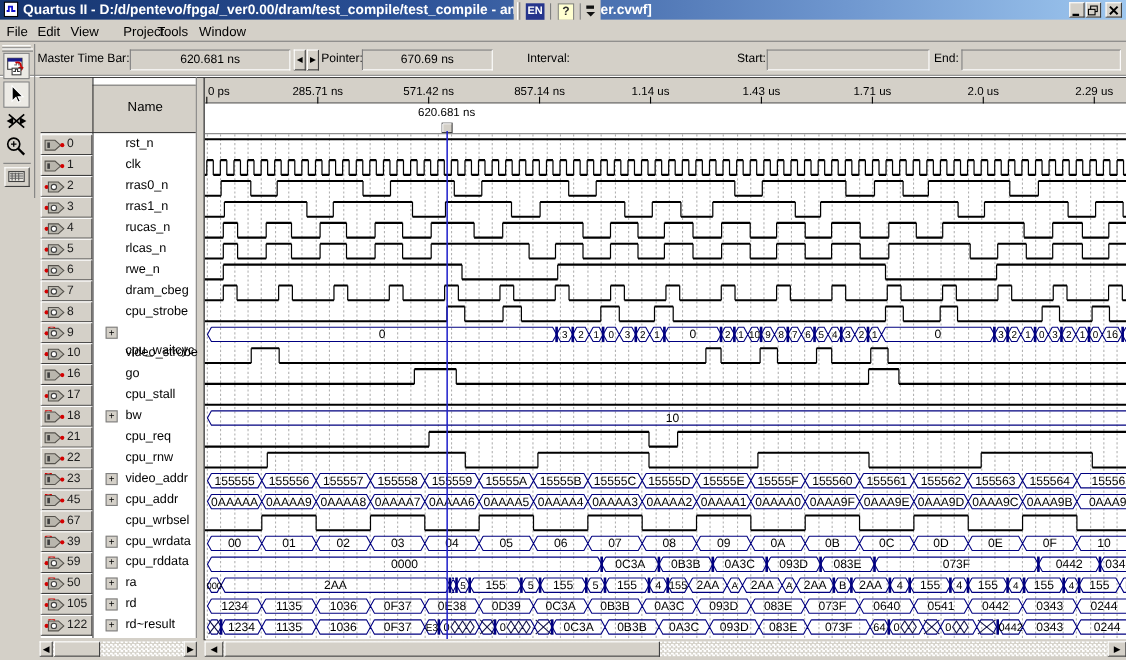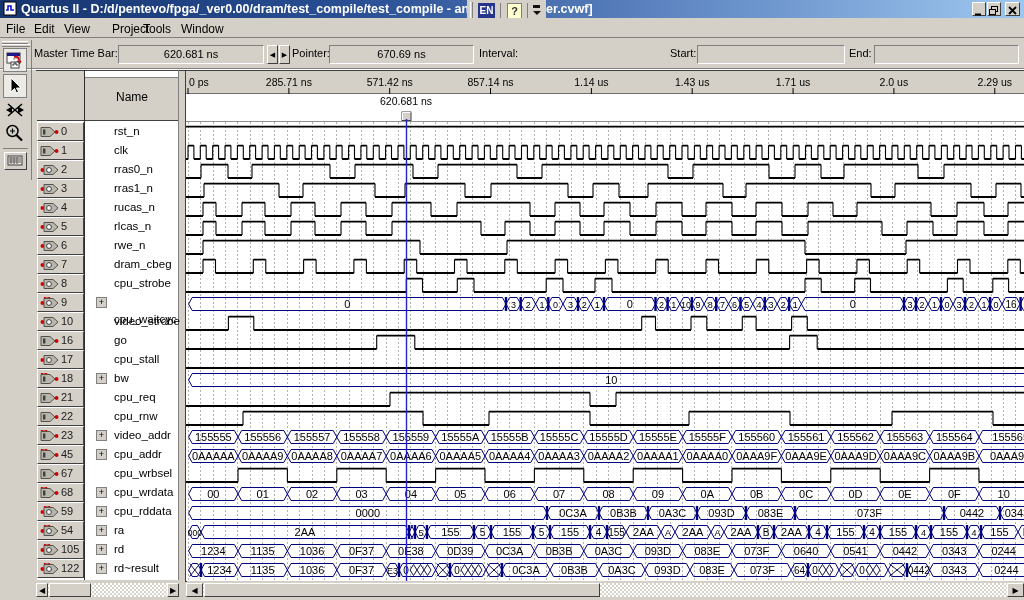--- a/index.html
+++ b/index.html
@@ -75,21 +75,21 @@
     <span style="left:181px">Window</span>
 </div>
 
 <div class="abs tbrow">
  <div class="abs" style="left:2px;top:2px;width:26px;height:3px;border-top:1px solid #fff;border-bottom:1px solid #808080"></div>
  <span class="lbl" style="left:34px">Master Time Bar:</span>
  <div class="fld" style="left:118px;width:146px">620.681 ns</div>
  <div class="abs btn3" style="left:267px;top:6px;width:11px;height:19px;font-size:7px;text-align:center;line-height:18px">◀</div>
  <div class="abs btn3" style="left:279px;top:6px;width:11px;height:19px;font-size:7px;text-align:center;line-height:18px">▶</div>
  <span class="lbl" style="left:292px">Pointer:</span>
- <div class="fld" style="left:329px;width:145px">670.69 ns</div>
+ <div class="fld" style="left:329px;width:119px">670.69 ns</div>
  <span class="lbl" style="left:479px">Interval:</span>
  <span class="lbl" style="left:670px">Start:</span>
  <div class="fld" style="left:697px;width:148px"></div>
  <span class="lbl" style="left:849px">End:</span>
  <div class="fld" style="left:874px;width:145px"></div>
 </div>
 <div class="abs" style="left:0;top:68px;width:1024px;height:2px;border-top:1px solid #808080;border-bottom:1px solid #fff"></div>
 
 <div class="abs" style="left:2px;top:44px;width:28px;height:3px;border-top:1px solid #fff;border-bottom:1px solid #808080"></div>
 <div class="abs" style="left:3px;top:48px;width:24px;height:24px;border:1px solid #808080;background:#eceae5">
@@ -328,21 +328,21 @@
     <span style="position:absolute;left:23px;top:2px">67</span>
   </div>
 <div class="nm" style="top:467px">cpu_wrbsel</div>
 <div class="sbtn" style="top:483px">
     <svg width="20" height="12" style="position:absolute;left:2px;top:3px">
       <polygon points="1,1.5 10,1.5 15,6 10,10.5 1,10.5" fill="#b9b6ad" stroke="#55524c" stroke-width="1"></polygon>
       <rect x="3" y="3.5" width="2.4" height="5" fill="#404040"></rect>
       <circle cx="16.6" cy="6" r="1.9" fill="#d40000"></circle>
       <path d="M1,0.8 q3,-2 6,0" stroke="#d40000" stroke-width="1.4" fill="none"></path>
     </svg>
-    <span style="position:absolute;left:23px;top:2px">68</span>
+    <span style="position:absolute;left:23px;top:2px">39</span>
   </div>
 <span class="plus" style="top:487px">+</span>
 <div class="nm" style="top:486px">cpu_wrdata</div>
 <div class="sbtn" style="top:502px">
     <svg width="20" height="12" style="position:absolute;left:2px;top:3px">
       <circle cx="2.4" cy="6" r="1.9" fill="#d40000"></circle>
       <polygon points="4,1.5 13,1.5 18,6 13,10.5 4,10.5" fill="#b9b6ad" stroke="#55524c" stroke-width="1"></polygon>
       <circle cx="9" cy="6" r="2.4" fill="#fff" stroke="#404040" stroke-width="1"></circle>
       <path d="M4,0.8 q3,-2 6,0" stroke="#d40000" stroke-width="1.4" fill="none"></path>
     </svg>
@@ -350,21 +350,21 @@
   </div>
 <span class="plus" style="top:506px">+</span>
 <div class="nm" style="top:505px">cpu_rddata</div>
 <div class="sbtn" style="top:521px">
     <svg width="20" height="12" style="position:absolute;left:2px;top:3px">
       <circle cx="2.4" cy="6" r="1.9" fill="#d40000"></circle>
       <polygon points="4,1.5 13,1.5 18,6 13,10.5 4,10.5" fill="#b9b6ad" stroke="#55524c" stroke-width="1"></polygon>
       <circle cx="9" cy="6" r="2.4" fill="#fff" stroke="#404040" stroke-width="1"></circle>
       <path d="M4,0.8 q3,-2 6,0" stroke="#d40000" stroke-width="1.4" fill="none"></path>
     </svg>
-    <span style="position:absolute;left:23px;top:2px">54</span>
+    <span style="position:absolute;left:23px;top:2px">50</span>
   </div>
 <span class="plus" style="top:525px">+</span>
 <div class="nm" style="top:524px">ra</div>
 <div class="sbtn" style="top:540px">
     <svg width="20" height="12" style="position:absolute;left:2px;top:3px">
       <circle cx="2.4" cy="6" r="1.9" fill="#d40000"></circle>
       <polygon points="4,1.5 13,1.5 18,6 13,10.5 4,10.5" fill="#b9b6ad" stroke="#55524c" stroke-width="1"></polygon>
       <circle cx="9" cy="6" r="2.4" fill="#fff" stroke="#404040" stroke-width="1"></circle>
       <path d="M4,0.8 q3,-2 6,0" stroke="#d40000" stroke-width="1.4" fill="none"></path>
     </svg>

